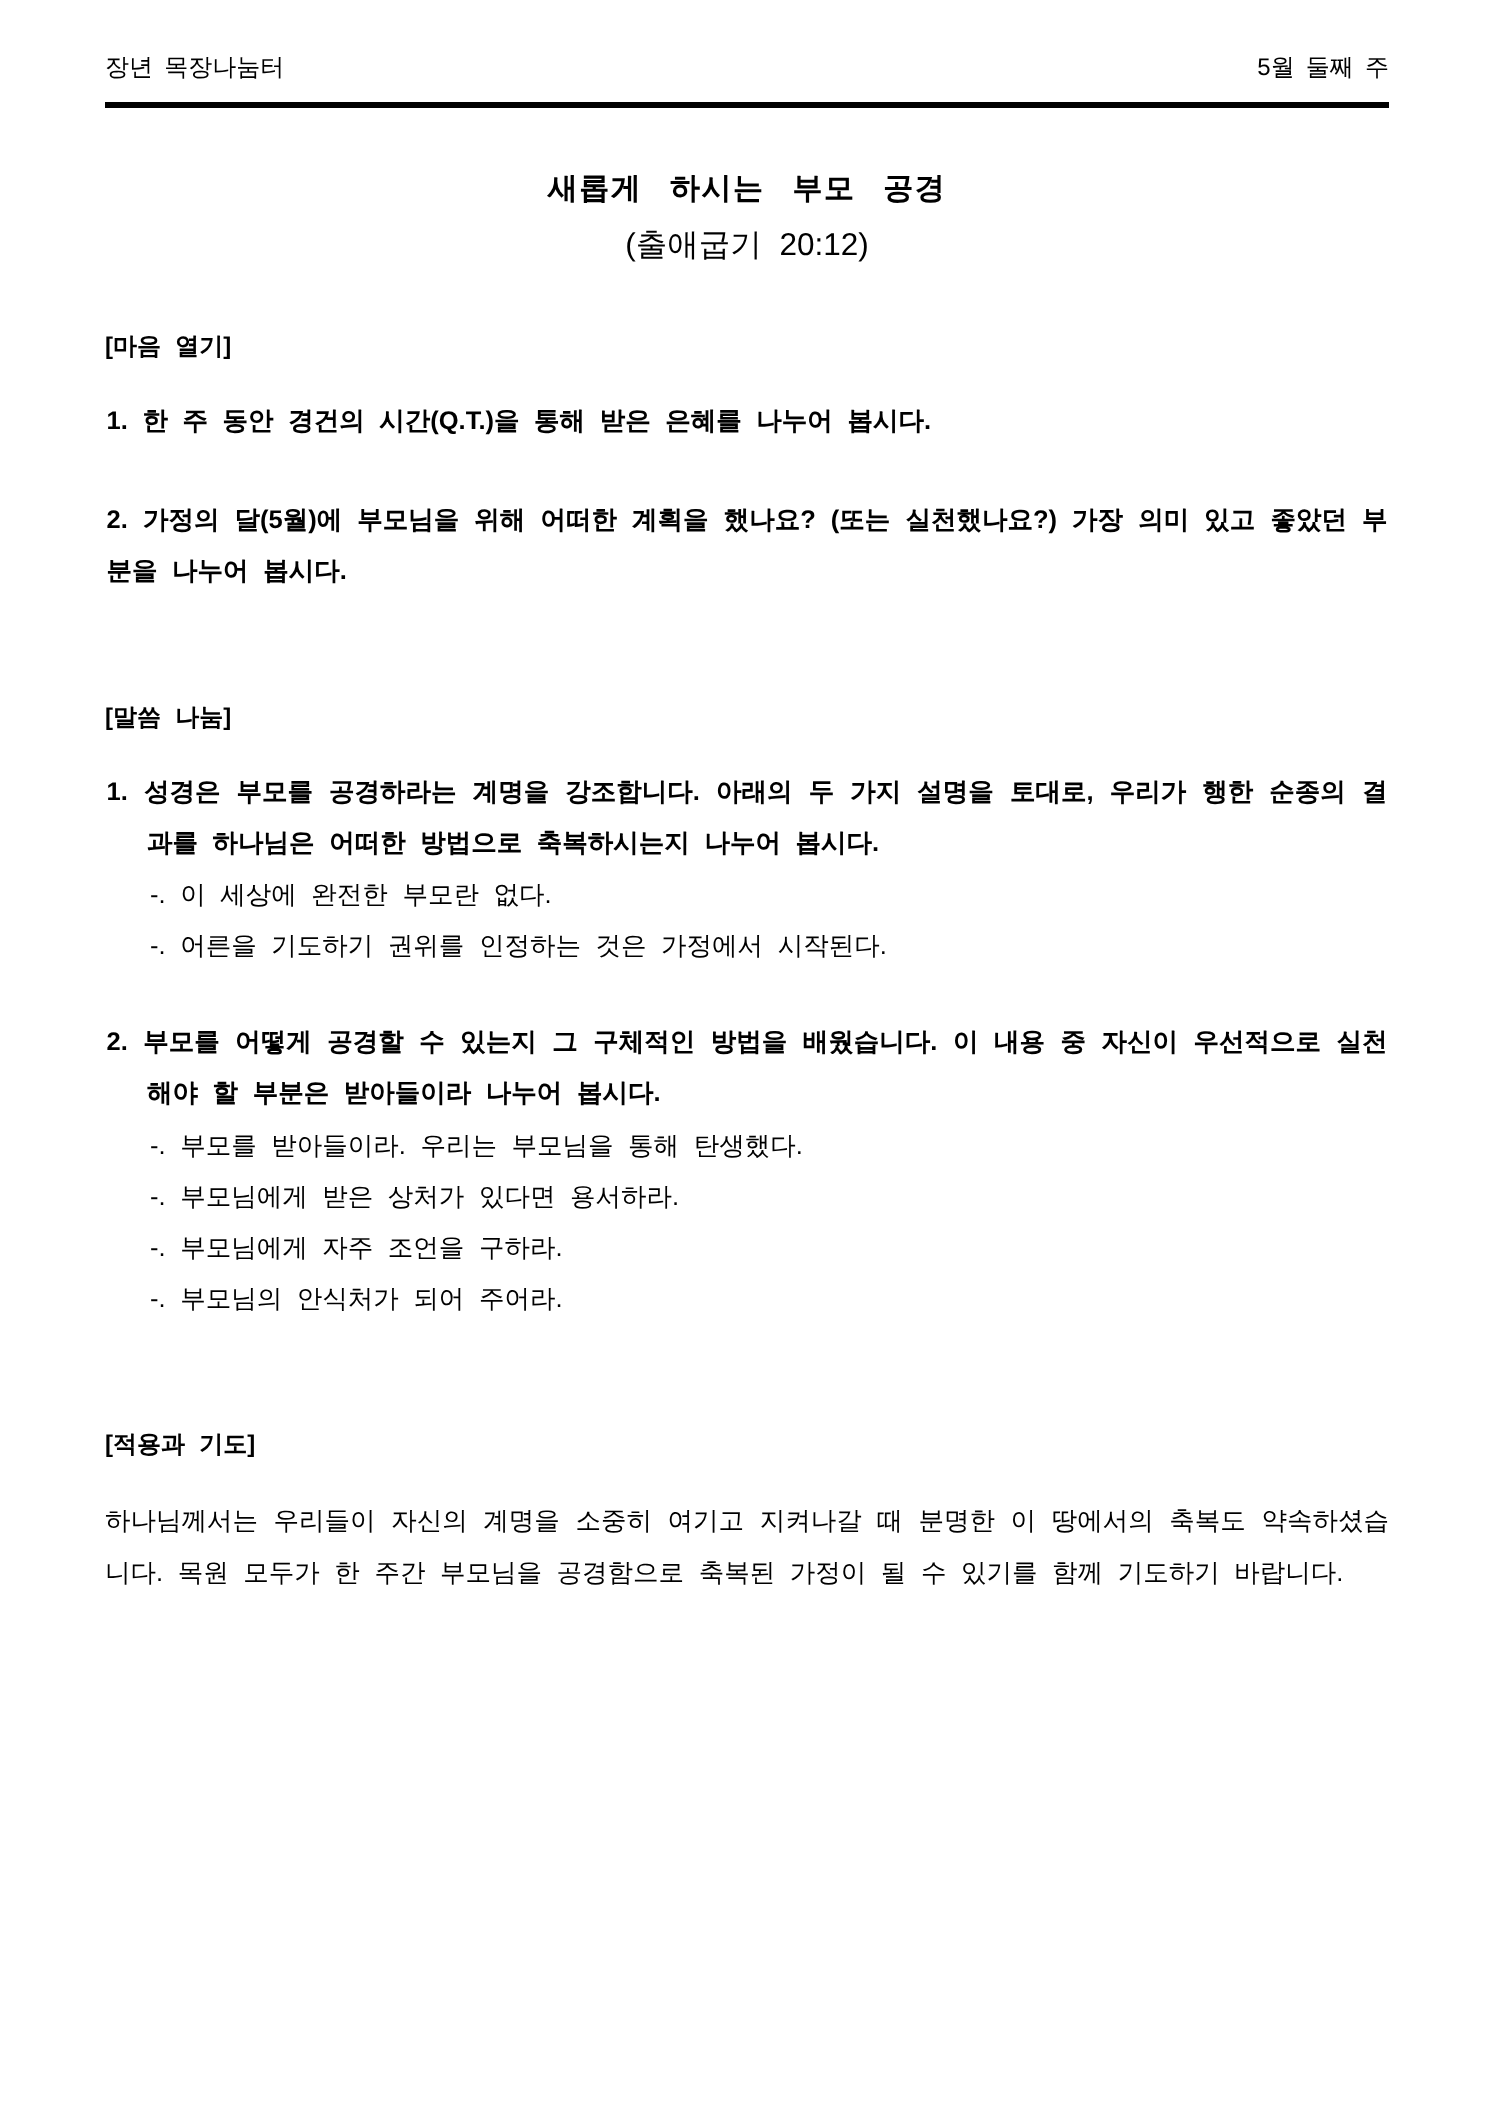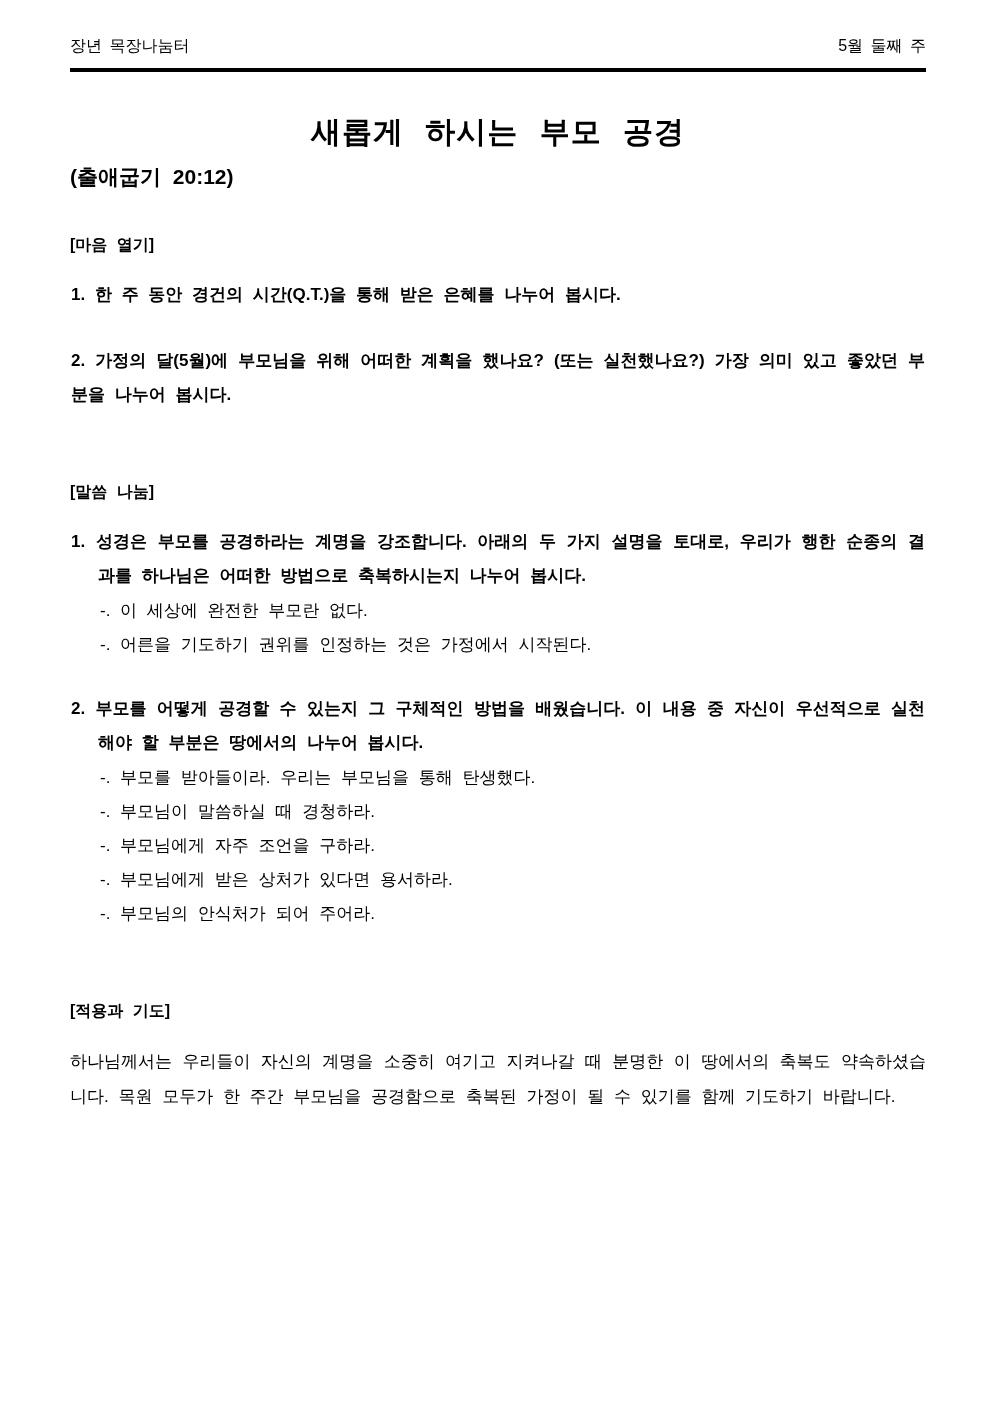--- a/index.html
+++ b/index.html
@@ -24,30 +24,30 @@
     align-items: flex-end;
     font-size: 16px;
     line-height: 20px;
     padding-bottom: 12px;
     border-bottom: 4px solid #000000;
     word-spacing: 3px;
   }
   .doc-title {
     margin: 40px 0 0 0;
     text-align: center;
-    font-size: 30px;
+    font-size: 20px;
     font-weight: bold;
     letter-spacing: 1px;
     word-spacing: 12px;
   }
   .doc-subtitle {
     margin-top: 10px;
-    text-align: left;
+    text-align: center;
     font-size: 21px;
-    font-weight: bold;
+    font-weight: normal;
     word-spacing: 6px;
   }
   .section-heading {
     margin: 0;
     font-size: 16px;
     font-weight: bold;
     word-spacing: 5px;
   }
   .sec-1 { margin-top: 44px; }
   .sec-2 { margin-top: 70px; }
@@ -103,26 +103,25 @@
     <p class="item mt-item-next"><span>2.</span> <span>가정의 달(5월)에 부모님을 위해 어떠한 계획을 했나요? (또는 실천했나요?) 가장 의미 있고 좋았던 부분을 나누어 봅시다.</span></p>
   </section>
 
   <section>
     <h2 class="section-heading sec-2">[말씀 나눔]</h2>
     <p class="item hanging mt-item-first"><span>1.</span> <span>성경은 부모를 공경하라는 계명을 강조합니다. 아래의 두 가지 설명을 토대로, 우리가 행한 순종의 결과를 하나님은 어떠한 방법으로 축복하시는지 나누어 봅시다.</span></p>
     <ul class="bullets">
       <li>-. 이 세상에 완전한 부모란 없다.</li>
       <li>-. 어른을 기도하기 권위를 인정하는 것은 가정에서 시작된다.</li>
     </ul>
-    <p class="item hanging" style="margin-top:30px;"><span>2.</span> <span>부모를 어떻게 공경할 수 있는지 그 구체적인 방법을 배웠습니다. 이 내용 중 자신이 우선적으로 실천해야 할 부분은 땅에서의 나누어 봅시다.</span></p>
+    <p class="item hanging" style="margin-top:30px;"><span>2.</span> <span>부모를 어떻게 공경할 수 있는지 그 구체적인 방법을 배웠습니다. 이 내용 중 자신이 우선적으로 실천해야 할 부분은 받아들이라 나누어 봅시다.</span></p>
     <ul class="bullets">
       <li>-. 부모를 받아들이라. 우리는 부모님을 통해 탄생했다.</li>
-      <li>-. 부모님이 말씀하실 때 경청하라.</li>
+      <li>-. 부모님에게 받은 상처가 있다면 용서하라.</li>
       <li>-. 부모님에게 자주 조언을 구하라.</li>
-      <li>-. 부모님에게 받은 상처가 있다면 용서하라.</li>
       <li>-. 부모님의 안식처가 되어 주어라.</li>
     </ul>
   </section>
 
   <section>
     <h2 class="section-heading sec-3">[적용과 기도]</h2>
     <p class="closing-paragraph">하나님께서는 우리들이 자신의 계명을 소중히 여기고 지켜나갈 때 분명한 이 땅에서의 축복도 약속하셨습니다. 목원 모두가 한 주간 부모님을 공경함으로 축복된 가정이 될 수 있기를 함께 기도하기 바랍니다.</p>
   </section>
 
 </div>

